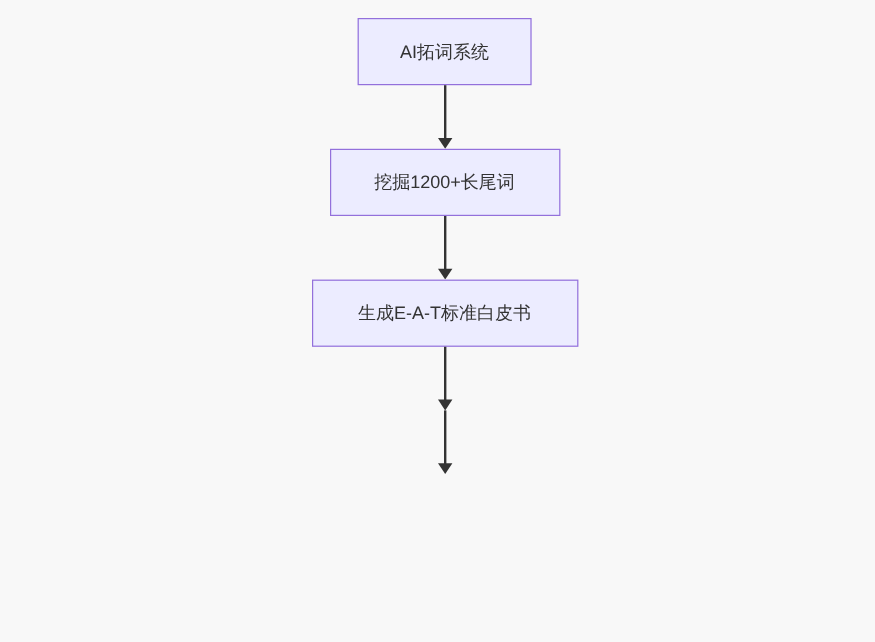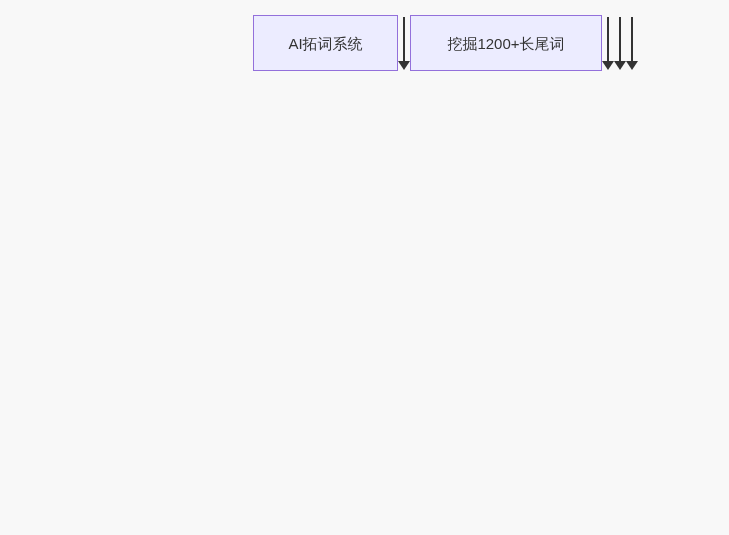--- a/index.html
+++ b/index.html
@@ -15,20 +15,21 @@
     height: 535px;
     background: #F8F8F8;
     overflow: hidden;
   }
   .flow-column {
     position: absolute;
     left: 253px;
     top: 15px;
     width: 235px;
     display: flex;
+    flex-direction: column;
     align-items: center;
   }
   .node {
     box-sizing: border-box;
     height: 56px;
     background: #ECECFF;
     border: 1px solid #9370DB;
     color: #333333;
     font-size: 15px;
     line-height: 1;
@@ -78,20 +79,21 @@
       <div class="arrow-head"></div>
     </div>
 
     <div class="node node-2">挖掘1200+长尾词</div>
 
     <div class="arrow">
       <div class="arrow-line"></div>
       <div class="arrow-head"></div>
     </div>
 
+    <div class="node node-3">生成E-A-T标准白皮书</div>
 
     <div class="arrow">
       <div class="arrow-line"></div>
       <div class="arrow-head"></div>
     </div>
 
 
     <div class="arrow">
       <div class="arrow-line"></div>
       <div class="arrow-head"></div>

